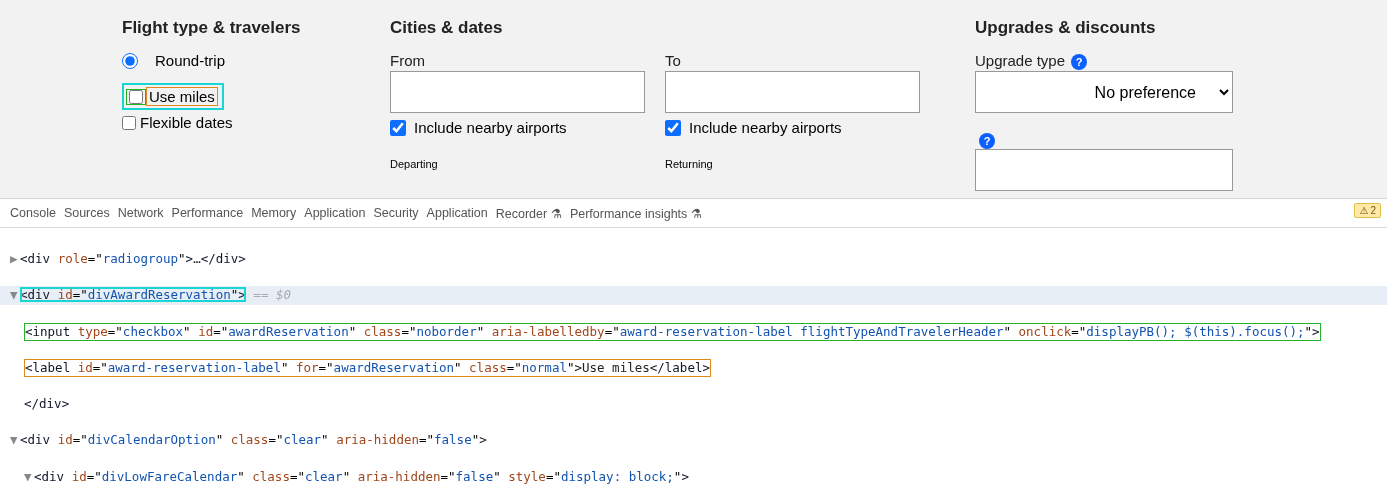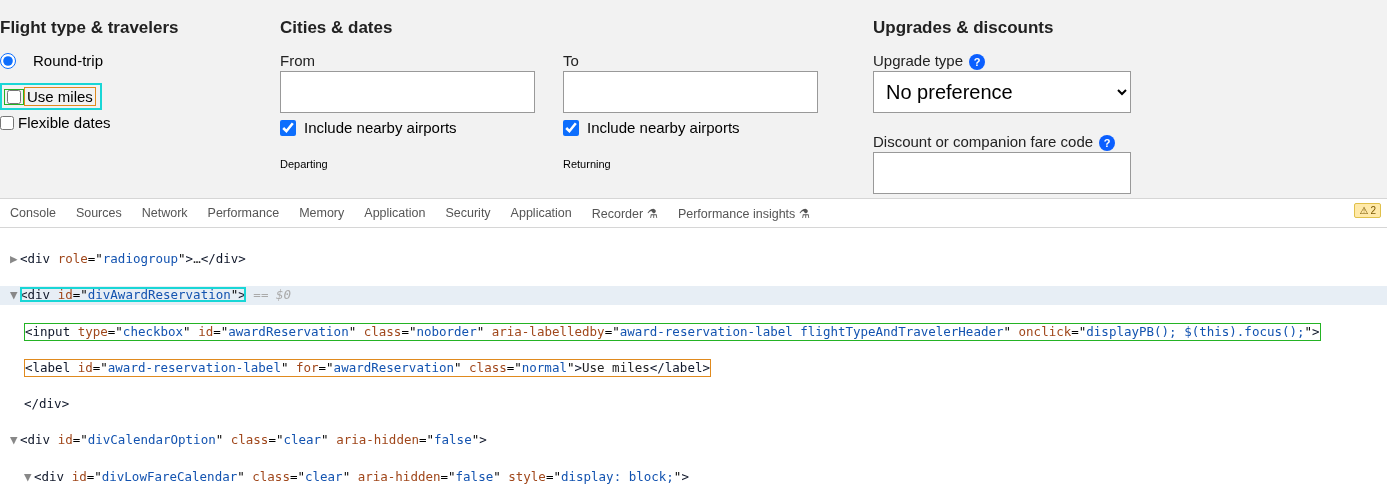--- a/index.html
+++ b/index.html
@@ -1,41 +1,41 @@
 <!DOCTYPE html>
 <html><head>
 <meta charset="utf-8">
 <style>
   * { box-sizing: border-box; margin: 0; padding: 0; }
   body { font-family: -apple-system, BlinkMacSystemFont, "Segoe UI", Arial, sans-serif; font-size: 14px; background: #fff; width: 1387px; }
   .booking { background: #f2f2f2; padding: 18px 0 0 0; height: 198px; position: relative; overflow: hidden; }
   .cols { display: flex; }
-  .col1 { width: 268px; }
-  .col2 { width: 275px; margin-left: 12px; }
-  .col3 { width: 310px; margin-left: 8px; }
+  .col1 { margin-left: 122px; width: 268px; }
+  .col2 { width: 275px; margin-left: 0; }
+  .col3 { width: 310px; margin-left: 0; }
   .col4 { margin-left: 0; width: 270px; }
   .section-h { font-weight: 700; font-size: 17px; color: #222; margin-bottom: 14px; }
   .radio-row { display: flex; align-items: center; gap: 17px; margin-bottom: 4px; font-size: 15px; }
   .radio-row input[type=radio] { width: 16px; height: 16px; accent-color: #0d6efd; }
   .cb-row { display: flex; align-items: center; gap: 4px; margin-bottom: 4px; font-size: 15px; }
   .cb-row input[type=checkbox] { width: 14px; height: 14px; }
   .hl-cyan { border: 2px solid #19d6d6; padding: 2px 4px 2px 2px; display: inline-flex; align-items: center; }
   .hl-green { border: 1.5px solid #24b324; padding: 0 2px; display: inline-flex; align-items: center; }
   .hl-orange { border: 1.5px solid #e08a1e; padding: 0 2px; display: inline-flex; align-items: center; }
   .field-label { font-size: 15px; color: #222; margin-bottom: 2px; display:block; }
   .text-input { width: 255px; height: 42px; border: 1px solid #999; background: #fff; padding: 0 8px; font-size: 15px; }
-  .select-input { width: 258px; height: 42px; border: 1px solid #999; background: #fff; padding: 0 8px; font-size: 20px; }
+  .select-input { width: 258px; height: 42px; border: 1px solid #999; background: #fff; padding: 0 20px; font-size: 16px; text-align: right; }
   .nearby { display:flex; align-items:flex-end; gap:8px; margin-top:6px; font-size:15px; }
   .nearby input { width:16px; height:16px; accent-color:#0d6efd; }
   .sub-label { font-size:11px; font-weight:400; margin-top:22px; }
   .info-icon { width:16px; height:16px; border-radius:50%; background:#0b5fff; color:#fff; font-size:11px; font-weight:700; display:inline-flex; align-items:center; justify-content:center; margin-left:4px; }
   .row-flex { display:flex; align-items:center; gap:2px; }
 
   
-  .tabs { height: 30px; border-top:1px solid #d6d6d6; border-bottom:1px solid #d6d6d6; display:flex; align-items:center; padding: 0 10px; gap: 20px; font-size: 12.5px; color:#555; background:#fff; position:relative; }
+  .tabs { height: 30px; border-top:1px solid #d6d6d6; border-bottom:1px solid #d6d6d6; display:flex; align-items:center; padding: 0 10px; gap: 8px; font-size: 12.5px; color:#555; background:#fff; position:relative; }
   .tabs .tab { cursor:pointer; }
   .warn-badge { position:absolute; right:6px; top:4px; background:#ffe9a8; border:1px solid #e0c04a; color:#7a5700; font-size:10px; padding:1px 4px; border-radius:2px; display:flex; align-items:center; gap:2px; }
 
   
   .code { font-family: Menlo, Consolas, monospace; font-size: 12.5px; padding: 4px 0 10px; line-height: 1.45; white-space: pre; overflow: hidden; }
   .code .line { padding-left: 10px; }
   .ind1 { padding-left: 24px !important; }
   .tag { color:#0f172a; }
   .attr { color:#a0471b; }
   .val { color:#1353b0; }
@@ -106,21 +106,20 @@
       <div class="section-h">Upgrades &amp; discounts</div>
       <div class="row-flex">
         <span class="field-label">Upgrade type</span>
         <span class="info-icon">?</span>
       </div>
       <select class="select-input">
         <option>No preference</option>
       </select>
       <div style="height:20px"></div>
       <div class="row-flex">
-        <span class="field-label">Discount or companion fare code</span>
         <span class="info-icon">?</span>
       </div>
       <input class="text-input" style="width: 258px;">
     </div>
   </div>
 </div>
 
 <div class="tabs">
   <span class="tab">Console</span>
   <span class="tab">Sources</span>

